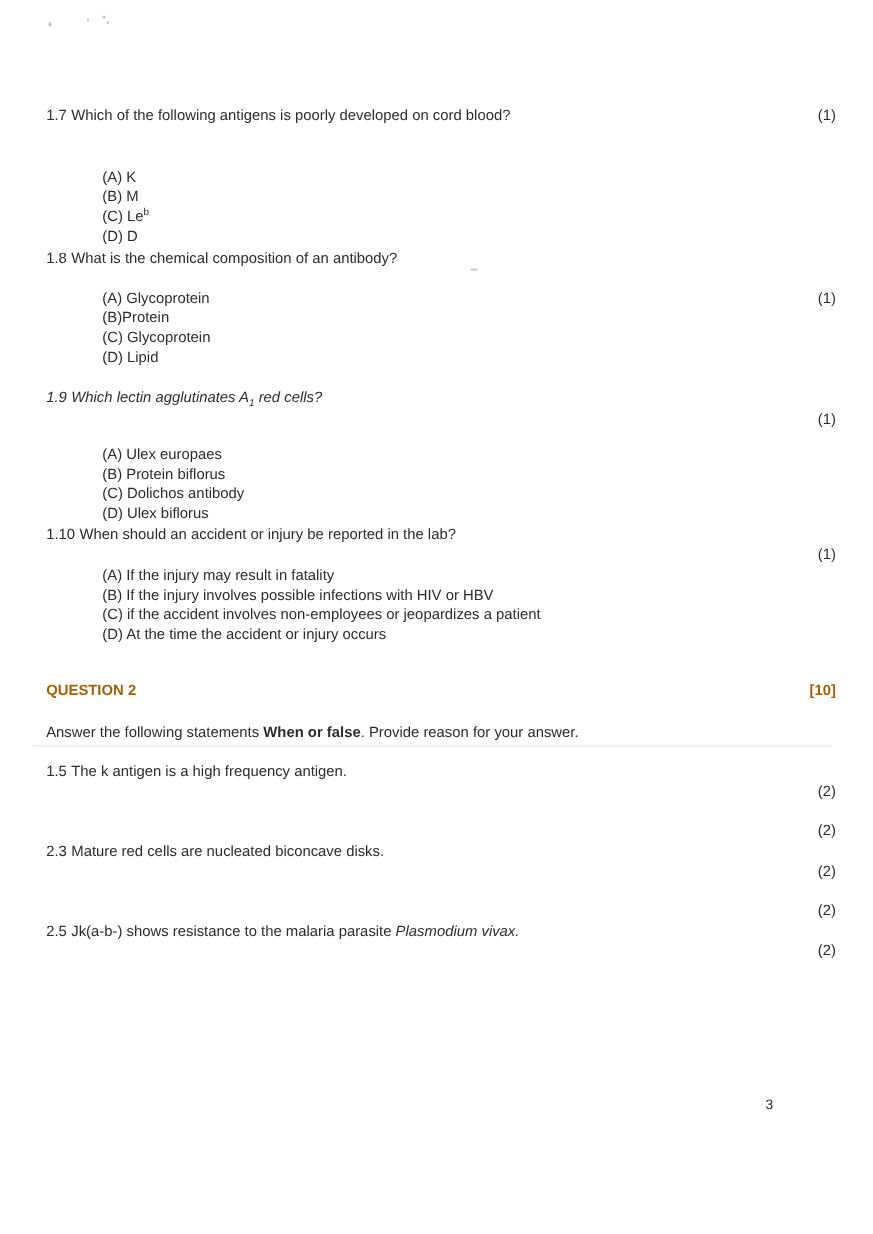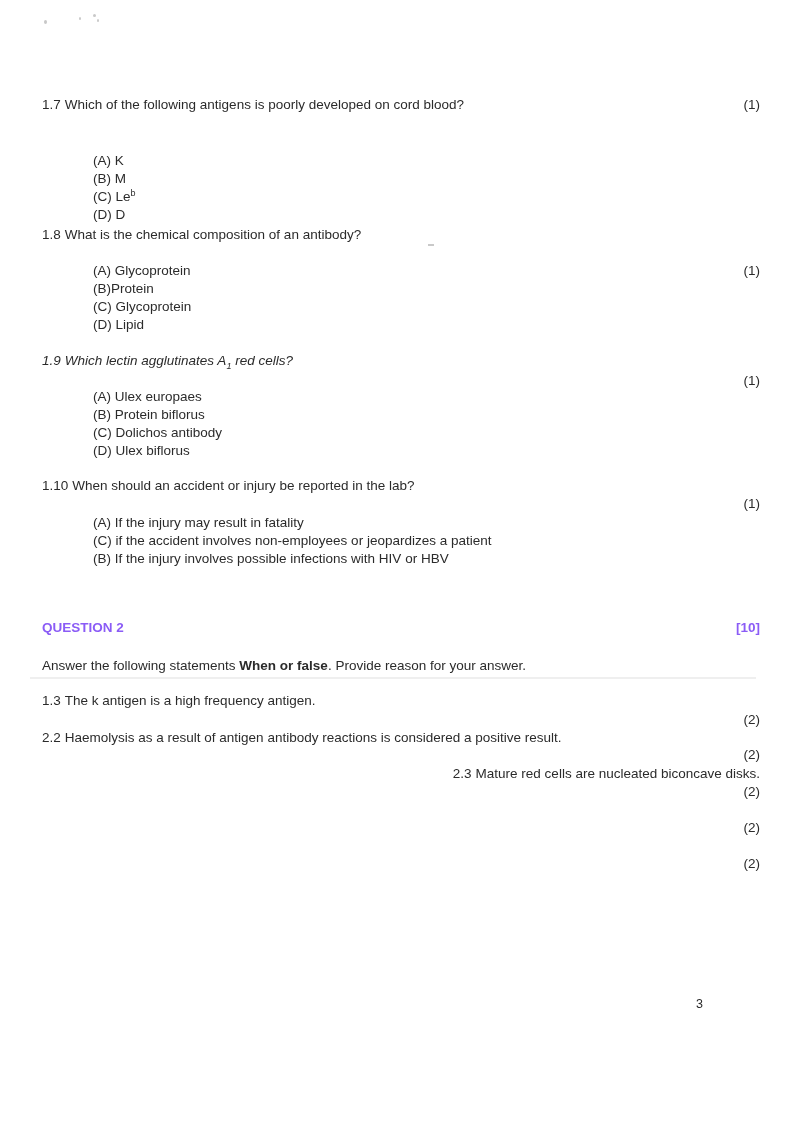--- a/index.html
+++ b/index.html
@@ -36,21 +36,21 @@
   }
   .opts {
     position: absolute;
     left: 93px;
     line-height: 18px;
   }
   sup { font-size: 9px; vertical-align: super; line-height: 0; }
   sub { font-size: 9px; vertical-align: sub; line-height: 0; }
   .bold { font-weight: bold; }
   .italic { font-style: italic; }
-  .heading { font-weight: bold; color: #8b5cf6; }
+  .heading { font-weight: bold; color: #a16207; }
   .pagenum {
     position: absolute;
     left: 696px;
     top: 997px;
     font-size: 12.5px;
   }
   .artifact {
     position: absolute;
     background: #9a9a9a;
     opacity: 0.55;
@@ -101,71 +101,72 @@
     <div>(D) Lipid</div>
   </div>
   <div class="marks-abs" style="top:262px;">(1)</div>
 
   <div class="qline" style="top:352px;font-style:italic;">
     <div>
       <span class="qnum">1.9</span><span>Which lectin agglutinates A</span><sub>1</sub><span> red cells?</span>
     </div>
   </div>
   <div class="marks-abs" style="top:372px;">(1)</div>
-  <div class="opts" style="top:388px;">
+  <div class="opts" style="top:404px;">
     <div>(A) Ulex europaes</div>
     <div>(B) Protein biflorus</div>
     <div>(C) Dolichos antibody</div>
     <div>(D) Ulex biflorus</div>
   </div>
 
   <div class="qline" style="top:477px;">
     <div>
       <span class="qnum">1.10</span><span>When should an accident or injury be reported in the lab?</span>
     </div>
   </div>
   <div class="marks-abs" style="top:495px;">(1)</div>
   <div class="opts" style="top:514px;">
     <div>(A) If the injury may result in fatality</div>
+    <div>(B) If the injury involves possible infections with HIV or HBV</div>
     <div>(C) if the accident involves non-employees or jeopardizes a patient</div>
-    <div>(B) If the injury involves possible infections with HIV or HBV</div>
+    <div>(D) At the time the accident or injury occurs</div>
   </div>
 
   <div class="qline heading" style="top:619px;">
     <div>QUESTION 2</div>
     <div class="marks">[10]</div>
   </div>
 
   <div class="qline" style="top:657px;">
     <div>
       <span>Answer the following statements </span><span class="bold">When or false</span><span>. Provide reason for your answer.</span>
     </div>
   </div>
   <div class="streak" style="left:30px; top:677px; width:726px; height:2px;"></div>
 
   <div class="qline" style="top:692px;">
     <div>
-      <span class="qnum">1.3</span><span>The k antigen is a high frequency antigen.</span>
+      <span class="qnum">1.5</span><span>The k antigen is a high frequency antigen.</span>
     </div>
   </div>
   <div class="marks-abs" style="top:711px;">(2)</div>
 
-  <div class="qline" style="top:729px;">
-    <div>
-      <span class="qnum">2.2</span><span>Haemolysis as a result of antigen antibody reactions is considered a positive result.</span>
-    </div>
-  </div>
   <div class="marks-abs" style="top:746px;">(2)</div>
 
-  <div class="qline" style="top:765px;justify-content:flex-end;">
+  <div class="qline" style="top:765px;">
     <div>
       <span class="qnum">2.3</span><span>Mature red cells are nucleated biconcave disks.</span>
     </div>
   </div>
   <div class="marks-abs" style="top:783px;">(2)</div>
 
   <div class="marks-abs" style="top:819px;">(2)</div>
 
+  <div class="qline" style="top:838px;">
+    <div>
+      <span class="qnum">2.5</span><span>Jk(a-b-) shows resistance to the malaria parasite </span><span class="italic">Plasmodium vivax.</span>
+    </div>
+  </div>
   <div class="marks-abs" style="top:855px;">(2)</div>
 
   <div class="pagenum">3</div>
 
 </div>
 
 </body></html>

